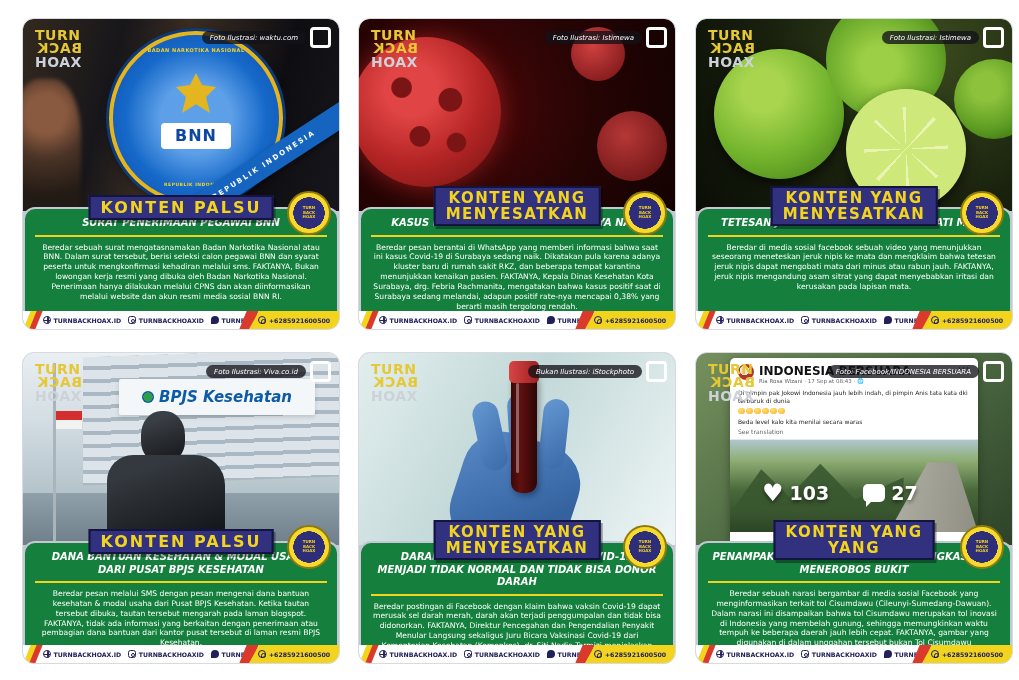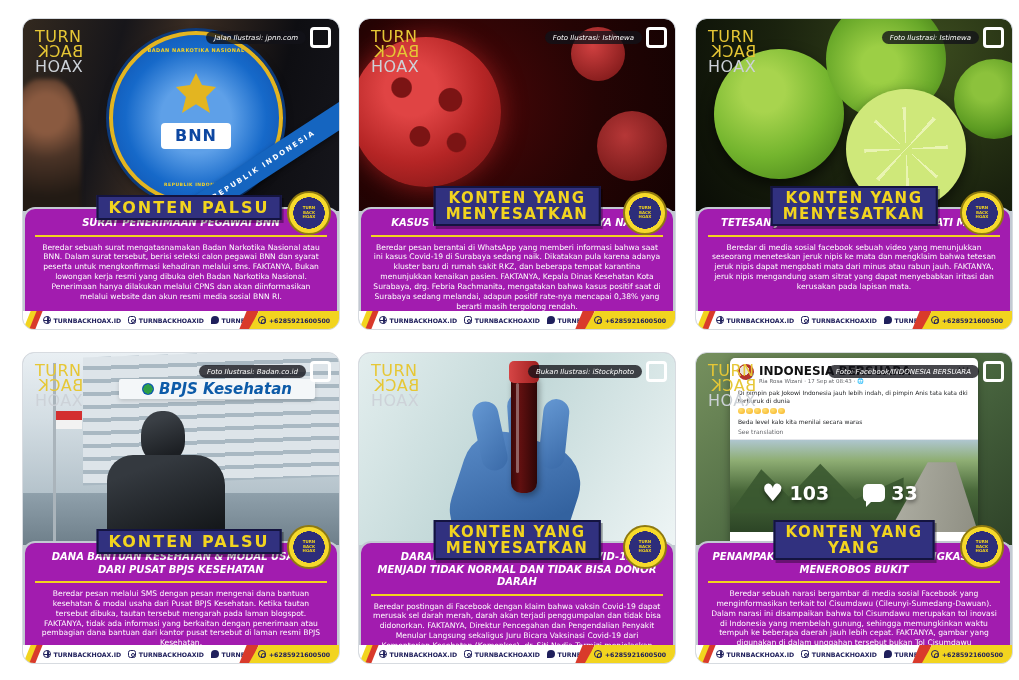--- a/index.html
+++ b/index.html
@@ -6,45 +6,45 @@
   body{font-family:"DejaVu Sans",sans-serif;}
   .grid{position:relative;width:1019px;height:680px;background:#fff;overflow:hidden;}
   .card{position:absolute;width:318px;height:312px;border-radius:12px;overflow:hidden;
         background:#c3c9d2;border:1px solid #d7dbe0;box-sizing:border-box;cursor:pointer;}
   .c1{left:22px;top:18px}.c2{left:358px;top:18px}.c3{left:695px;top:18px}
   .c4{left:22px;top:352px}.c5{left:358px;top:352px}.c6{left:695px;top:352px}
 
   .photo{position:absolute;left:0;top:0;right:0;height:192px;overflow:hidden;border-radius:10px 10px 0 0;}
 
   
-  .tbh-logo{position:absolute;top:10px;left:12px;z-index:3;font-weight:400;font-size:16px;line-height:.95;letter-spacing:.5px;}
+  .tbh-logo{position:absolute;top:10px;left:12px;z-index:3;font-weight:700;font-size:14px;line-height:.95;letter-spacing:.5px;}
   .tbh-logo span{display:block;}
   .tbh-turn,.tbh-back{color:#e6c735;}
   .tbh-back{transform:scaleX(-1);}
   .tbh-hoax{color:#cdd2d8;}
 
   
   .credit-row{position:absolute;top:8px;right:8px;z-index:3;display:flex;align-items:center;gap:4px;}
   .credit{background:rgba(18,18,24,.78);color:#fff;font-style:italic;font-size:7px;padding:2.5px 8px;border-radius:8px;white-space:nowrap;}
   .bookmark{width:15px;height:15px;border:3.5px solid #fff;border-radius:4px;background:transparent;}
 
   
   .banner{position:absolute;top:167px;left:50%;transform:translateX(-50%);z-index:6;background:#31317f;
           border:2px solid #141440;padding:2px 10px;text-align:center;color:#f2d41f;font-weight:800;
           font-size:15px;line-height:1.08;letter-spacing:1.5px;box-shadow:2px 3px 0 rgba(0,0,0,.35);white-space:nowrap;}
   .banner span{display:block;}
   .banner span:empty{display:none;}
-  .banner.one-line{top:176px;font-size:16px;letter-spacing:2px;margin-left:8px;}
+  .banner.one-line{top:176px;font-size:16px;letter-spacing:2px;}
   .badge{position:absolute;right:8px;top:172px;z-index:7;width:40px;height:40px;border-radius:50%;
          background:radial-gradient(circle,#2d2d7a 0 55%,#f6d92b 56% 78%,#caa91a 79% 100%);
          border:2px solid #8f7a10;display:flex;align-items:center;justify-content:center;}
   .badge-text{color:#f2d41f;font-weight:800;font-size:4px;text-align:center;width:20px;line-height:1.2;}
 
   
-  .panel{position:absolute;left:0;right:0;top:188px;bottom:18px;background:#a21caf;z-index:4;
+  .panel{position:absolute;left:0;right:0;top:188px;bottom:18px;background:#15803d;z-index:4;
          border:2px solid #c3c9d2;border-bottom:none;border-radius:12px 12px 0 0;box-sizing:border-box;}
   .title{color:#fff;font-weight:800;font-style:italic;font-size:10px;text-align:center;padding:8px 14px 2px;line-height:1.25;}
   .divider{height:2px;background:#f2d41f;margin:3px 10px;}
   .bodytext{color:#fff;font-size:7.6px;line-height:1.3;text-align:center;padding:3px 12px;}
 
   
   .cfoot{position:absolute;left:0;right:0;bottom:0;height:18px;background:#fff;z-index:5;display:flex;
          align-items:center;gap:7px;padding-left:20px;font-size:6.2px;font-weight:700;color:#20205c;border-radius:0 0 10px 10px;}
   .f-item{display:flex;align-items:center;gap:2.5px;white-space:nowrap;}
   .ico{width:8px;height:8px;display:inline-block;position:relative;box-sizing:border-box;flex:none;}
@@ -103,21 +103,21 @@
   .l2{left:130px;top:-20px;width:120px;height:120px;background:radial-gradient(circle at 45% 55%,#9ccf45 0 20%,#68a829 60%,#356a10 100%);}
   .l3{left:150px;top:70px;width:120px;height:120px;background:radial-gradient(circle,#e9f4b2 0 10%,#cfe87a 11% 72%,#9ccf45 73% 84%,#5d9c22 85% 100%);box-shadow:0 6px 14px rgba(0,0,0,.55);}
   .l3::before{content:"";position:absolute;inset:18px;border-radius:50%;
       background:conic-gradient(#cfe87a 0 40deg,#e9f4b2 40deg 45deg,#cfe87a 45deg 85deg,#e9f4b2 85deg 90deg,#cfe87a 90deg 130deg,#e9f4b2 130deg 135deg,#cfe87a 135deg 175deg,#e9f4b2 175deg 180deg,#cfe87a 180deg 220deg,#e9f4b2 220deg 225deg,#cfe87a 225deg 265deg,#e9f4b2 265deg 270deg,#cfe87a 270deg 310deg,#e9f4b2 310deg 315deg,#cfe87a 315deg 355deg,#e9f4b2 355deg 360deg);}
   .l4{left:258px;top:40px;width:80px;height:80px;background:radial-gradient(circle at 40% 35%,#8cc23c 0 20%,#5d9c22 60%,#2e5c0e 100%);}
 
   
   .p4{background:linear-gradient(180deg,#e9eff3 0%,#d3dde3 35%,#9fb0ba 100%);}
   .b4-bldg{position:absolute;left:60px;top:0;right:0;height:128px;
       background:repeating-linear-gradient(180deg,#dde4e9 0 9px,#a9b8c2 9px 13px);transform:skewY(-2deg);}
-  .b4-sign{position:absolute;left:96px;top:26px;width:196px;height:20px;background:#f4f7f9;border-radius:2px;
+  .b4-sign{position:absolute;left:96px;top:26px;width:196px;height:36px;background:#f4f7f9;border-radius:2px;
       display:flex;align-items:center;justify-content:center;box-shadow:0 2px 4px rgba(0,0,0,.15);}
   .b4-sign-dot{width:12px;height:12px;border-radius:50%;background:radial-gradient(circle,#2e9e48 0 55%,#0d5ba8 56% 100%);margin-right:5px;flex:none;}
   .b4-sign-text{color:#0d5ba8;font-weight:800;font-style:italic;font-size:15px;}
   .b4-ground{position:absolute;left:0;right:0;bottom:0;height:52px;background:linear-gradient(#8fa0ab,#6e7f8a);}
   .flag-pole{position:absolute;left:30px;top:10px;width:3px;bottom:0;background:#aab4bb;}
   .flag{position:absolute;left:33px;top:58px;width:26px;height:18px;}
   .flag::before{content:"";position:absolute;left:0;top:0;width:100%;height:50%;background:#d32f2f;}
   .flag::after{content:"";position:absolute;left:0;bottom:0;width:100%;height:50%;background:#f2f2f2;}
   .statue-head{position:absolute;left:118px;top:58px;width:44px;height:52px;border-radius:46% 46% 42% 42%;
       background:linear-gradient(160deg,#3a3f45 20%,#1c1f23 80%);z-index:2;}
@@ -179,21 +179,21 @@
         <div class="bnn-label">BNN</div>
         <div class="bnn-ring-text2">REPUBLIK INDONESIA</div>
       </div>
       <div class="bnn-ribbon">REPUBLIK INDONESIA</div>
       <div class="tbh-logo">
         <span class="tbh-turn">TURN</span>
         <span class="tbh-back">BACK</span>
         <span class="tbh-hoax">HOAX</span>
       </div>
       <div class="credit-row">
-        <span class="credit">Jalan Ilustrasi: jpnn.com</span>
+        <span class="credit">Foto Ilustrasi: waktu.com</span>
         <span class="bookmark"></span>
       </div>
     </div>
     <div class="panel">
       <div class="title">SURAT PENERIMAAN PEGAWAI BNN</div>
       <div class="divider"></div>
       <div class="bodytext">Beredar sebuah surat mengatasnamakan Badan Narkotika Nasional atau BNN. Dalam surat tersebut, berisi seleksi calon pegawai BNN dan syarat peserta untuk mengkonfirmasi kehadiran melalui sms. FAKTANYA, Bukan lowongan kerja resmi yang dibuka oleh Badan Narkotika Nasional. Penerimaan hanya dilakukan melalui CPNS dan akan diinformasikan melalui website dan akun resmi media sosial BNN RI.</div>
     </div>
     <div class="banner one-line">
       <span>KONTEN PALSU</span>
@@ -349,21 +349,21 @@
       <div class="flag-pole"></div>
       <div class="flag"></div>
       <div class="statue-head"></div>
       <div class="statue-bust"></div>
       <div class="tbh-logo">
         <span class="tbh-turn">TURN</span>
         <span class="tbh-back">BACK</span>
         <span class="tbh-hoax">HOAX</span>
       </div>
       <div class="credit-row">
-        <span class="credit">Foto Ilustrasi: Badan.co.id</span>
+        <span class="credit">Foto Ilustrasi: Viva.co.id</span>
         <span class="bookmark"></span>
       </div>
     </div>
     <div class="panel">
       <div class="title">DANA BANTUAN KESEHATAN &amp; MODAL USAHA DARI PUSAT BPJS KESEHATAN</div>
       <div class="divider"></div>
       <div class="bodytext">Beredar pesan melalui SMS dengan pesan mengenai dana bantuan kesehatan &amp; modal usaha dari Pusat BPJS Kesehatan. Ketika tautan tersebut dibuka, tautan tersebut mengarah pada laman blogspot. FAKTANYA, tidak ada informasi yang berkaitan dengan penerimaan atau pembagian dana bantuan dari kantor pusat tersebut di laman resmi BPJS Kesehatan.</div>
     </div>
     <div class="banner one-line">
       <span>KONTEN PALSU</span>
@@ -481,21 +481,21 @@
         <div class="fb-see">See translation</div>
         <div class="fb-img"></div>
       </div>
       <div class="fb-likes">
         <span class="fb-like-item">
           <span class="heart">♥</span>
           <span>103</span>
         </span>
         <span class="fb-like-item">
           <span class="bubble"></span>
-          <span>33</span>
+          <span>27</span>
         </span>
       </div>
       <div class="tbh-logo">
         <span class="tbh-turn">TURN</span>
         <span class="tbh-back">BACK</span>
         <span class="tbh-hoax">HOAX</span>
       </div>
       <div class="credit-row">
         <span class="credit">Foto: Facebook/INDONESIA BERSUARA</span>
         <span class="bookmark"></span>

